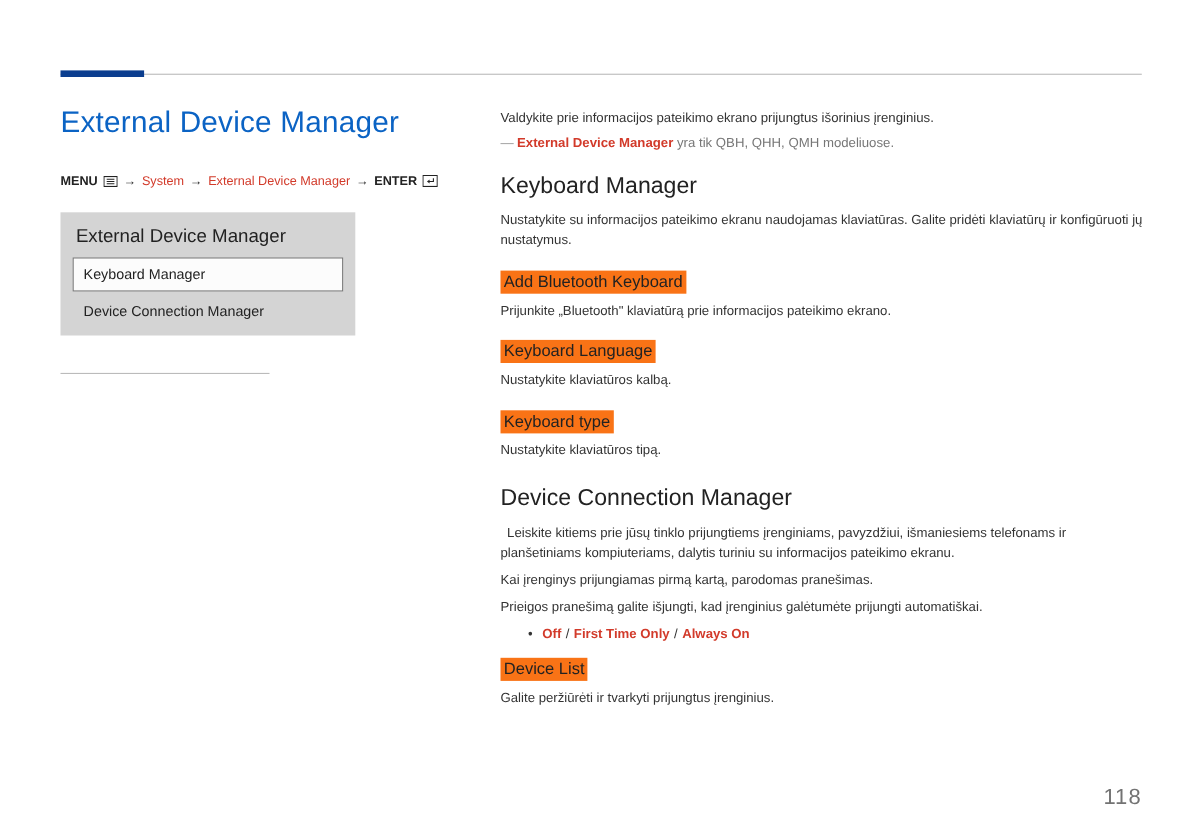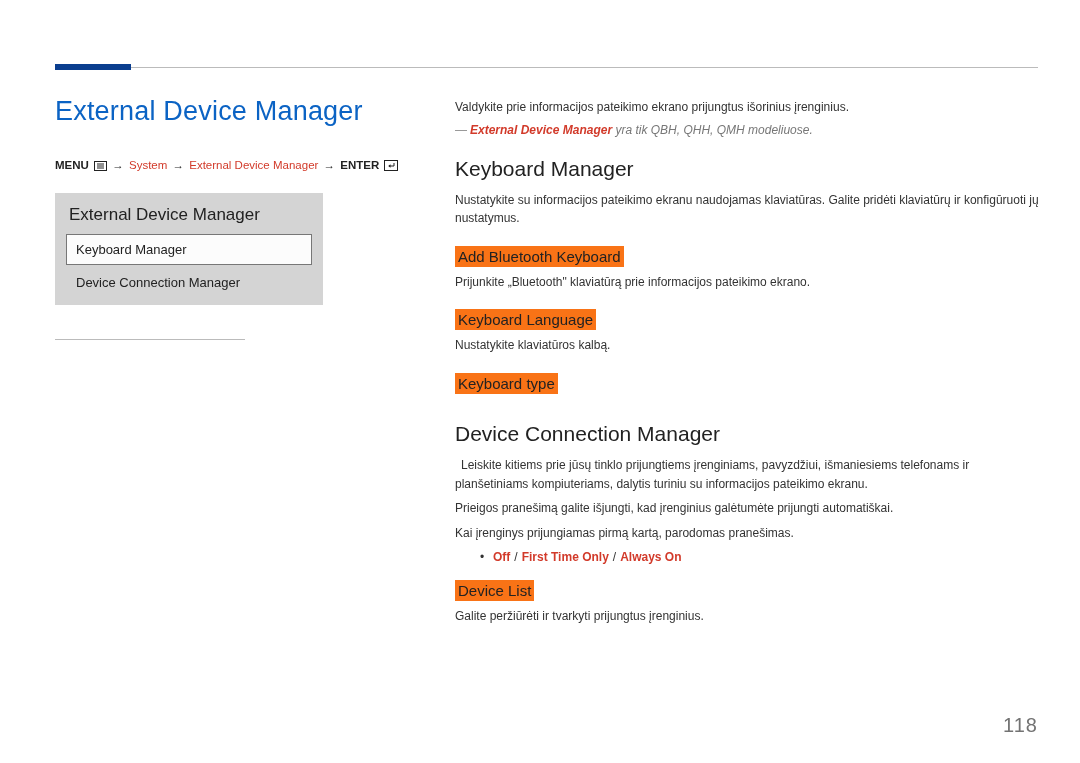--- a/index.html
+++ b/index.html
@@ -101,21 +101,20 @@
     font-size: 12px;
     color: #333;
     line-height: 1.55;
     margin-bottom: 6px;
   }
   .note-line {
     font-size: 12px;
     color: #777;
     margin-top: 4px;
     margin-bottom: 20px;
-    font-style: italic;
   }
   .note-line .dash { color: #999; padding-right: 3px; }
   .note-line .red { color: #d23a2a; font-weight: 700; }
   .h2 {
     font-size: 21px;
     color: #222;
     font-weight: 400;
     margin-bottom: 10px;
     margin-top: 4px;
   }
@@ -208,26 +207,27 @@
   <div class="h2">Keyboard Manager</div>
   <div class="body-text">Nustatykite su informacijos pateikimo ekranu naudojamas klaviatūras. Galite pridėti klaviatūrų ir konfigūruoti jų nustatymus.</div>
 
   <div><span class="hl">Add Bluetooth Keyboard</span></div>
   <div class="body-text">Prijunkite „Bluetooth" klaviatūrą prie informacijos pateikimo ekrano.</div>
 
   <div><span class="hl">Keyboard Language</span></div>
   <div class="body-text">Nustatykite klaviatūros kalbą.</div>
 
   <div><span class="hl">Keyboard type</span></div>
+  <div class="body-text">Nustatykite klaviatūros tipą.</div>
 
   <div class="h2 second">Device Connection Manager</div>
   <div class="body-text" style="text-indent:6px">Leiskite kitiems prie jūsų tinklo prijungtiems įrenginiams, pavyzdžiui, išmaniesiems telefonams ir planšetiniams kompiuteriams, dalytis turiniu su informacijos pateikimo ekranu.</div>
 
+  <div class="body-text">Kai įrenginys prijungiamas pirmą kartą, parodomas pranešimas.</div>
   <div class="body-text">Prieigos pranešimą galite išjungti, kad įrenginius galėtumėte prijungti automatiškai.</div>
-  <div class="body-text">Kai įrenginys prijungiamas pirmą kartą, parodomas pranešimas.</div>
   <div class="bullet-row">
     <span class="opt">Off</span><span class="slash">/</span><span class="opt">First Time Only</span><span class="slash">/</span><span class="opt">Always On</span>
   </div>
 
   <div><span class="hl">Device List</span></div>
   <div class="body-text">Galite peržiūrėti ir tvarkyti prijungtus įrenginius.</div>
 </div>
 
 <div class="page-num">118</div>
 

